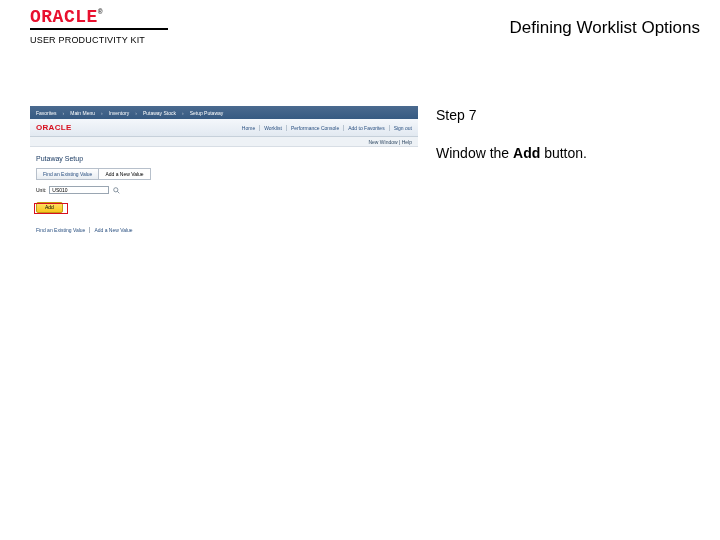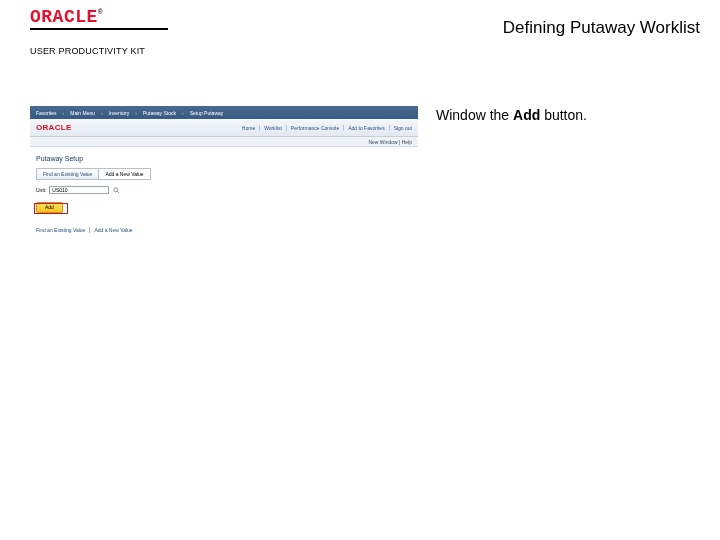--- a/index.html
+++ b/index.html
@@ -34,21 +34,21 @@
   .logo-rule {
     width: 138px;
     height: 2px;
     background: #000;
     margin-top: 2px;
   }
   .logo-sub {
     font-size: 9px;
     color: #000;
     letter-spacing: 0.2px;
-    margin-top: 16px;
+    margin-top: 5px;
   }
   .slide-title {
     position: absolute;
     right: 20px;
     top: 18px;
     font-size: 17px;
     color: #000;
   }
   
   .content {
@@ -168,21 +168,21 @@
 <body>
 
 <div class="header">
   <div class="logo-block">
     <span class="logo-oracle">
       <span>ORACLE</span><sup>®</sup>
     </span>
     <div class="logo-rule"></div>
     <div class="logo-sub">USER PRODUCTIVITY KIT</div>
   </div>
-  <div class="slide-title">Defining Putaway Worklist</div>
+  <div class="slide-title">Defining Worklist Options</div>
 </div>
 
 <div class="content">
   <div class="shot">
     <div class="app-topbar">
       <span class="crumb">Favorites</span>
         <span class="sep">›</span>
       <span class="crumb">Main Menu</span>
         <span class="sep">›</span>
       <span class="crumb">Inventory</span>
@@ -225,17 +225,18 @@
     </div>
     <div class="footer-links">
       <span>Find an Existing Value</span>
       <span>Add a New Value</span>
     </div>
 
     <div class="highlight-ring" style="left:4px; top:97px; width:34px; height:11px;"></div>
   </div>
 
   <div class="panel">
+    <div class="step">Step 7</div>
     <div>
       <span>Window the </span><b>Add</b><span> button.</span>
     </div>
   </div>
 </div>
 
 </body></html>

